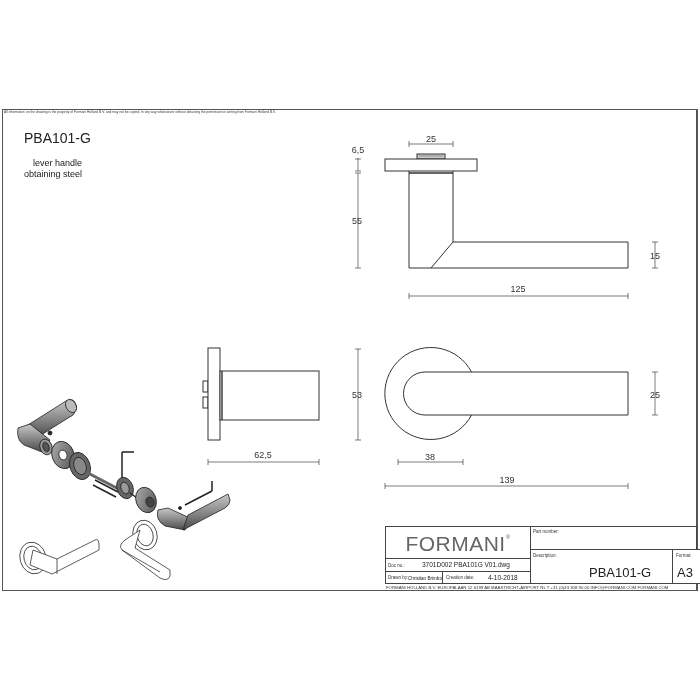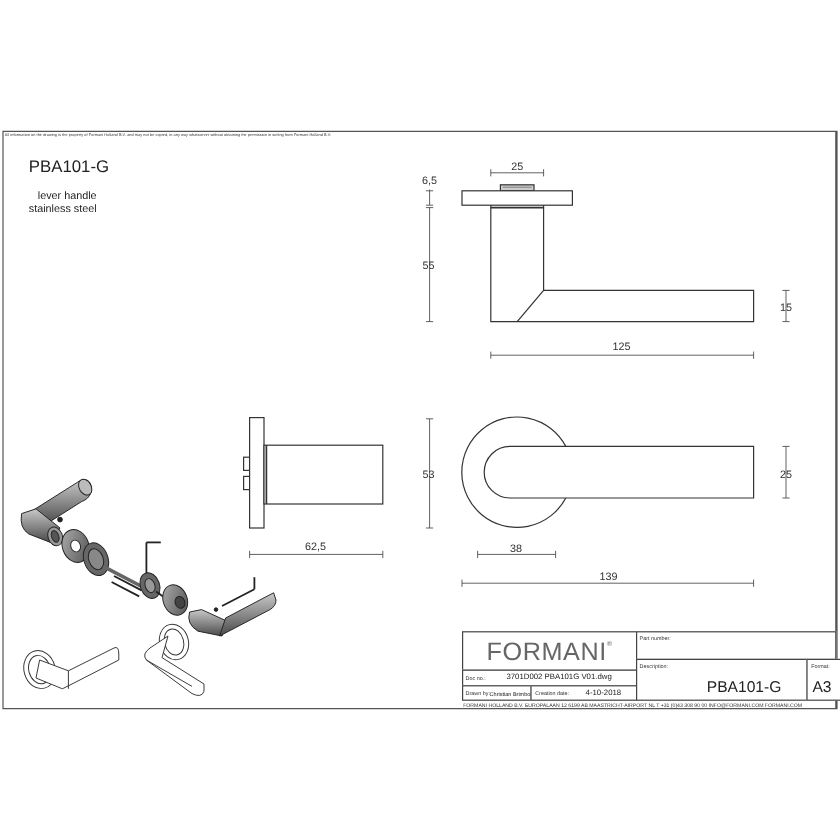--- a/index.html
+++ b/index.html
@@ -25,21 +25,21 @@
 </style>
 </head>
 <body>
 
 <div class="sheet"></div>
 
 <div class="disclaimer">All information on the drawing is the property of Formani Holland B.V. and may not be copied, in any way whatsoever without obtaining the permission in writing from Formani Holland B.V.</div>
 <div class="title">PBA101-G</div>
 <div class="subtitle">
   <div>lever handle</div>
-  <div>stainless steel</div>
+  <div>obtaining steel</div>
 </div>
 
 <svg class="drawing" width="700" height="700" viewBox="0 0 700 700">
   <defs>
     <linearGradient id="metal" x1="0" y1="0" x2="0" y2="1">
       <stop offset="0" stop-color="#c8c8c8"></stop>
       <stop offset="0.5" stop-color="#8a8a8a"></stop>
       <stop offset="1" stop-color="#4a4a4a"></stop>
     </linearGradient>
     <linearGradient id="metal2" x1="0" y1="0" x2="1" y2="1">

